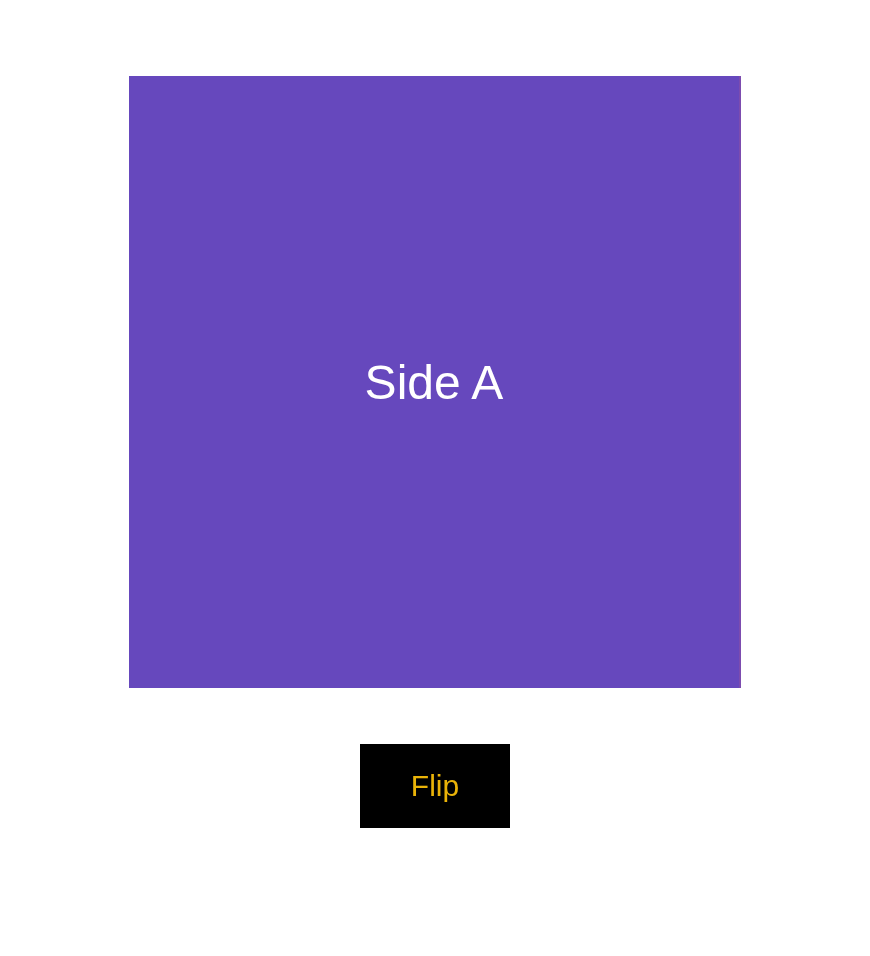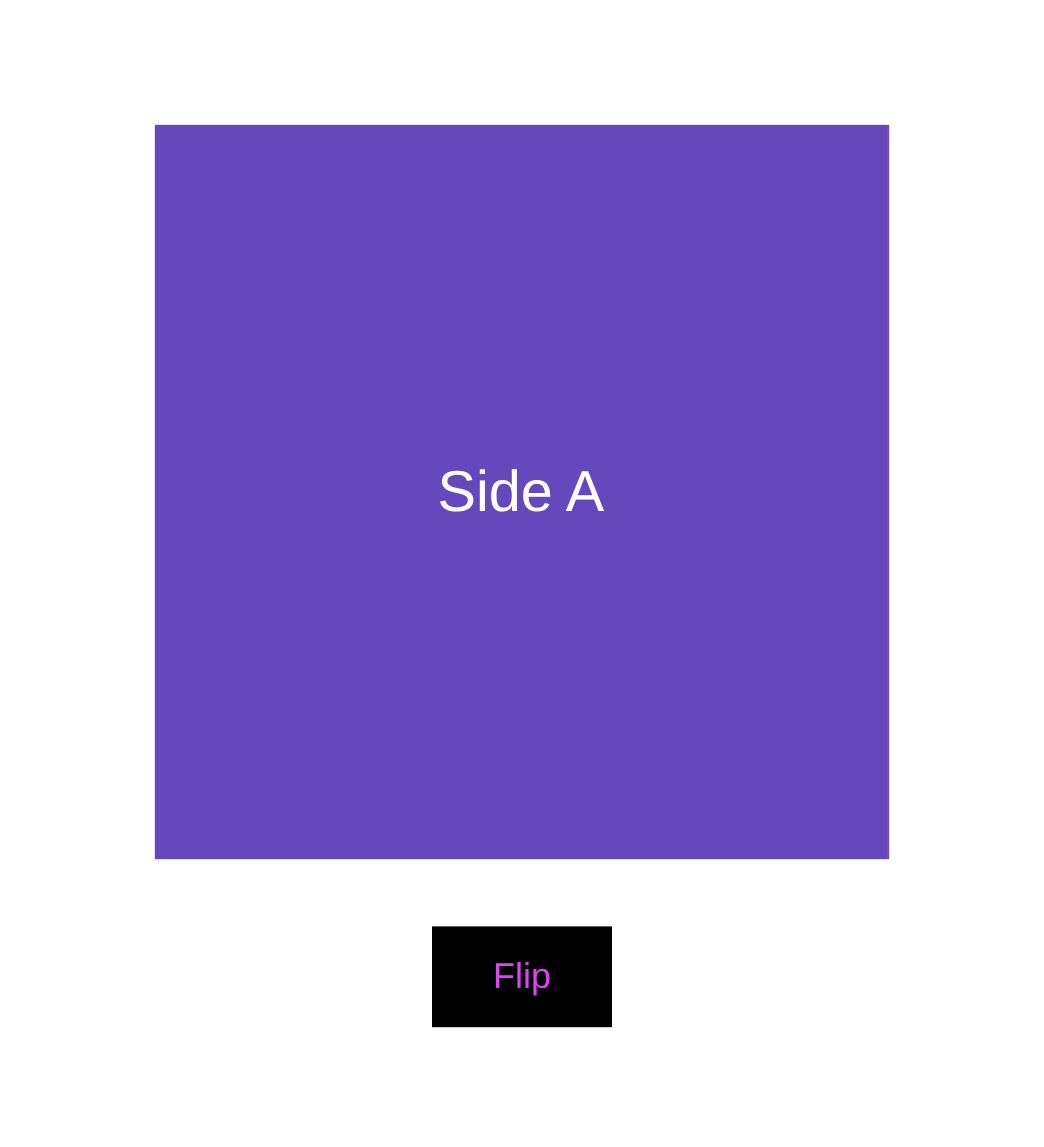--- a/index.html
+++ b/index.html
@@ -13,37 +13,37 @@
       background: #ffffff;
       font-family: Arial, Helvetica, sans-serif;
       display: flex;
       flex-direction: column;
       align-items: center;
     }
     .card {
       width: 612px;
       height: 612px;
       background: #6648bd;
-      margin-top: 104px;
+      margin-top: 76px;
       display: flex;
       align-items: center;
       justify-content: center;
       border-right: 2px solid rgba(255,100,100,0.15);
     }
     .card-label {
       color: #ffffff;
       font-size: 48px;
       font-weight: 400;
     }
     .flip-button {
       margin-top: 56px;
       width: 150px;
       height: 84px;
       background: #000000;
-      color: #d946ef;
+      color: #eab308;
       font-size: 30px;
       font-family: inherit;
       border: none;
       cursor: pointer;
       display: flex;
       align-items: center;
       justify-content: center;
     }
   </style>
 </head>

